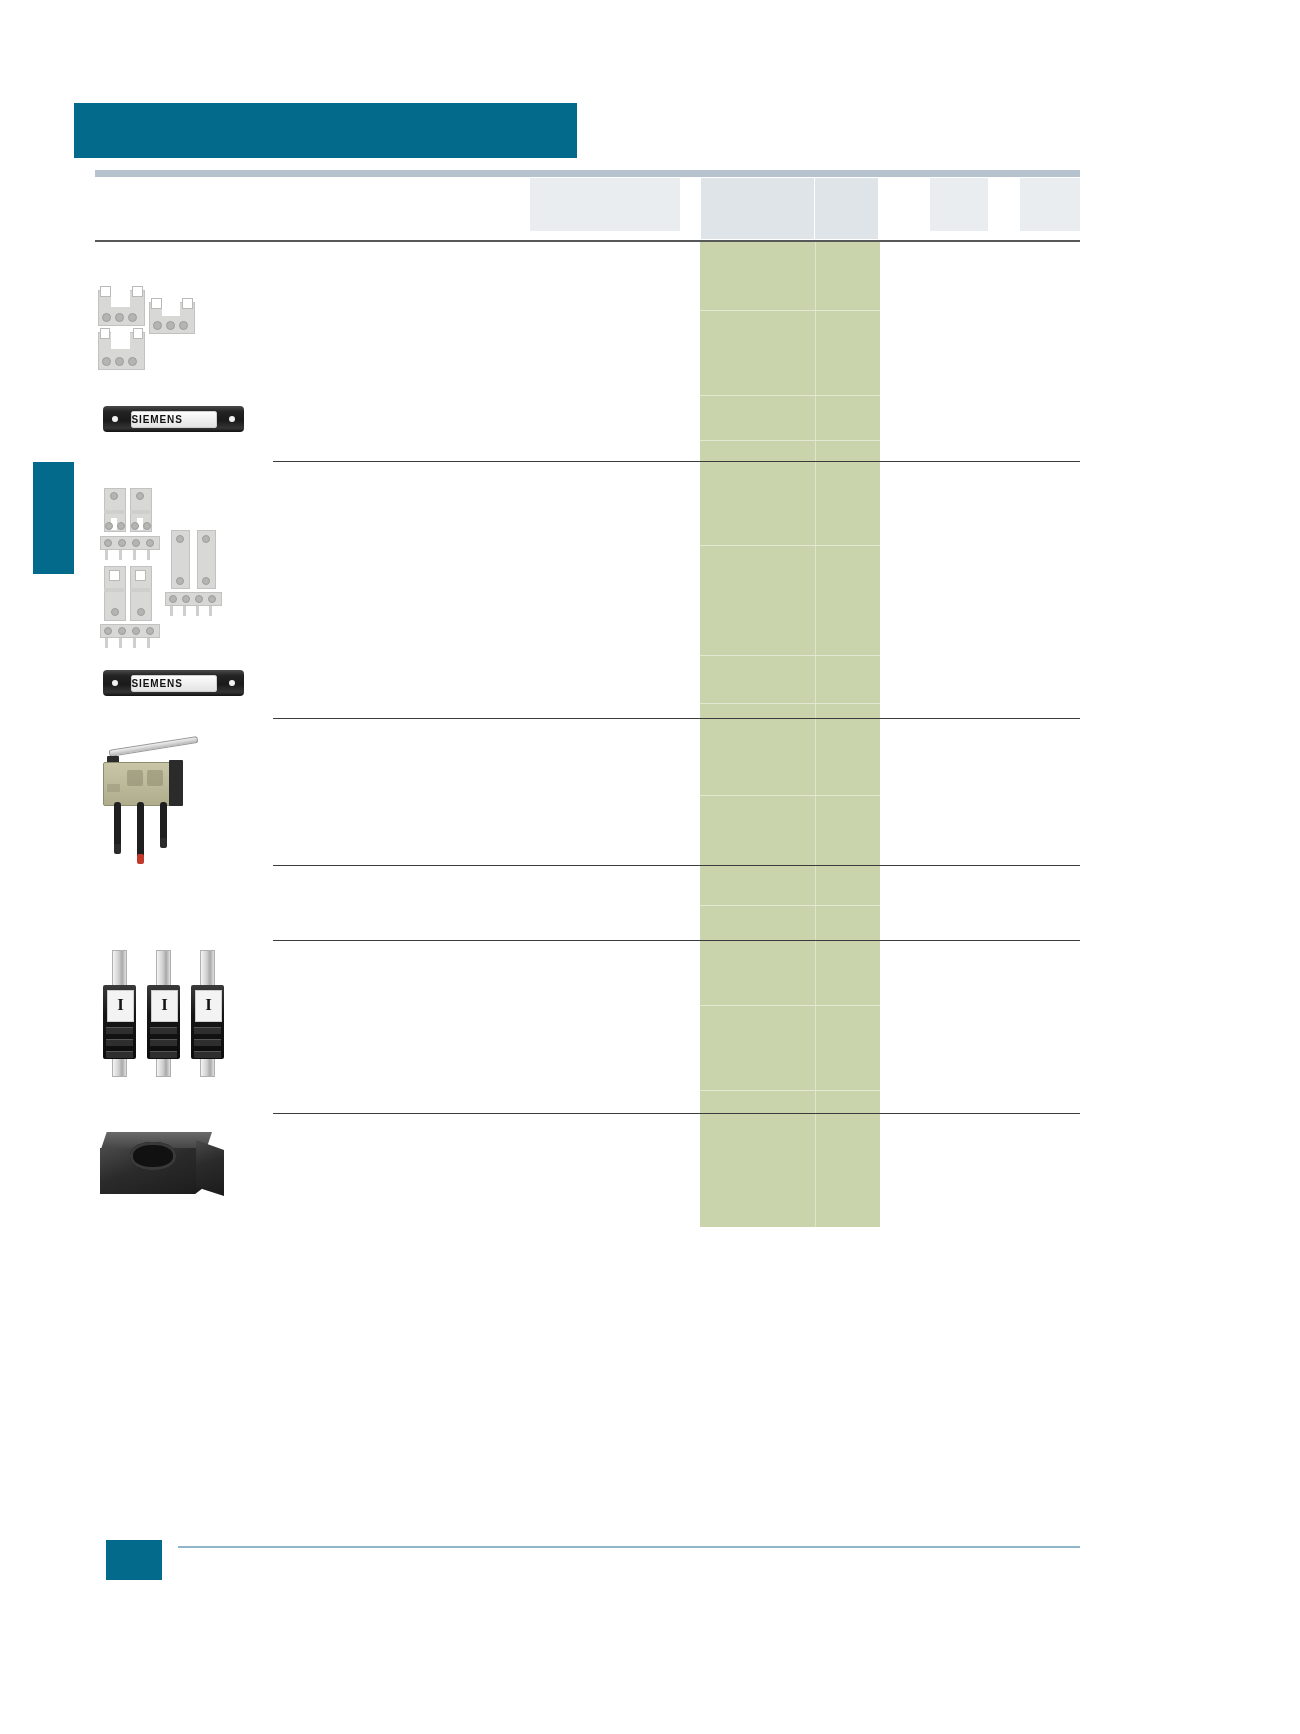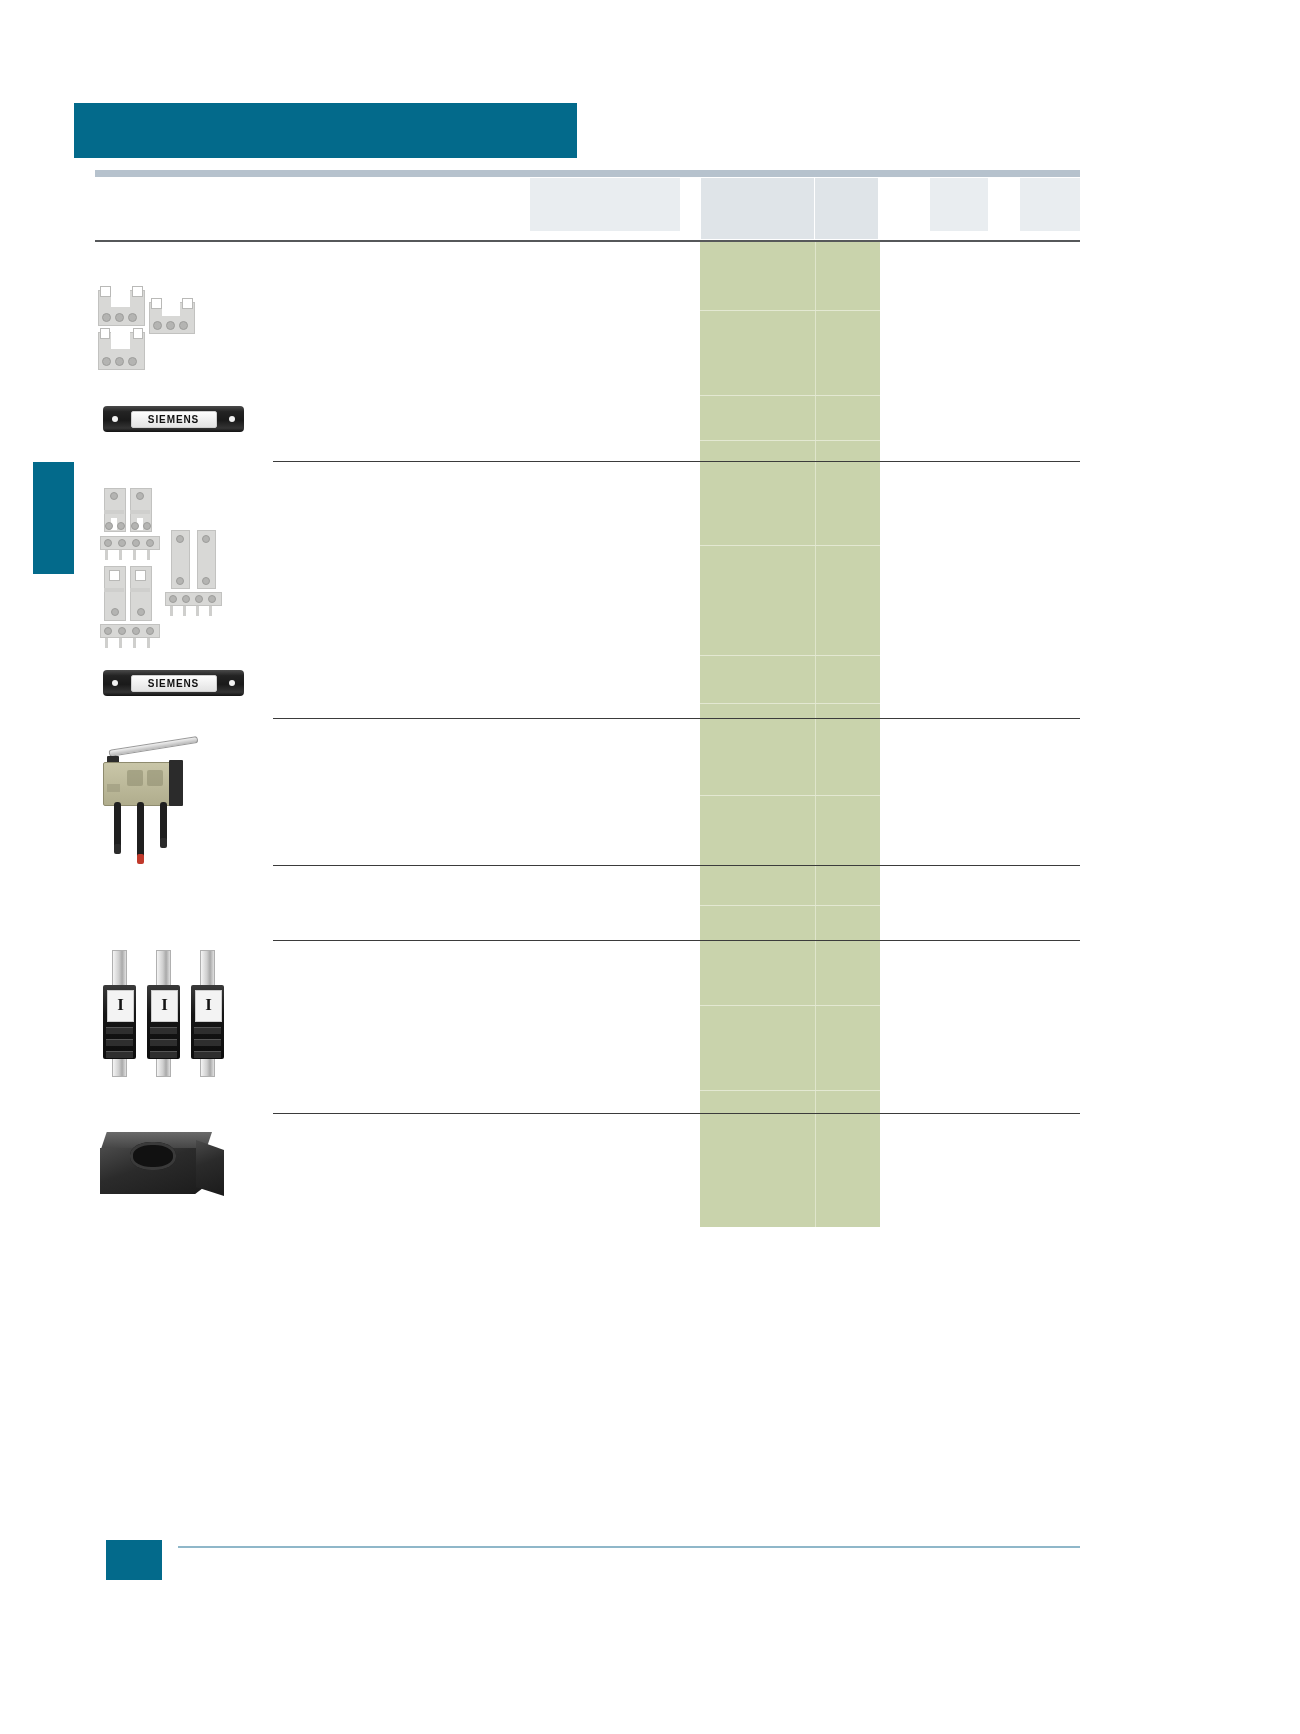--- a/index.html
+++ b/index.html
@@ -92,21 +92,21 @@
   .siemens-bar{
     position:absolute;background:linear-gradient(180deg,#4a4a4a 0%,#232323 22%,#1a1a1a 55%,#343434 85%,#111 100%);
     border-radius:4px;
   }
   .siemens-bar .plate{
     position:absolute;left:50%;transform:translateX(-50%);
     top:5px;height:15px;width:84px;
     background:linear-gradient(180deg,#fdfdfd,#e3e3e3);
     border:1px solid #cfcfcf;border-radius:2px;
     font-size:10px;font-weight:bold;letter-spacing:.9px;color:#111;
-    text-align:center;line-height:15px;
+    text-align:left;line-height:15px;
   }
   .siemens-bar .dotL,.siemens-bar .dotR{
     position:absolute;top:10px;width:6px;height:6px;border-radius:50%;
     background:#f2f2f2;
   }
   .siemens-bar .dotL{left:9px;}
   .siemens-bar .dotR{right:9px;}
 
   
   .msw-body{

